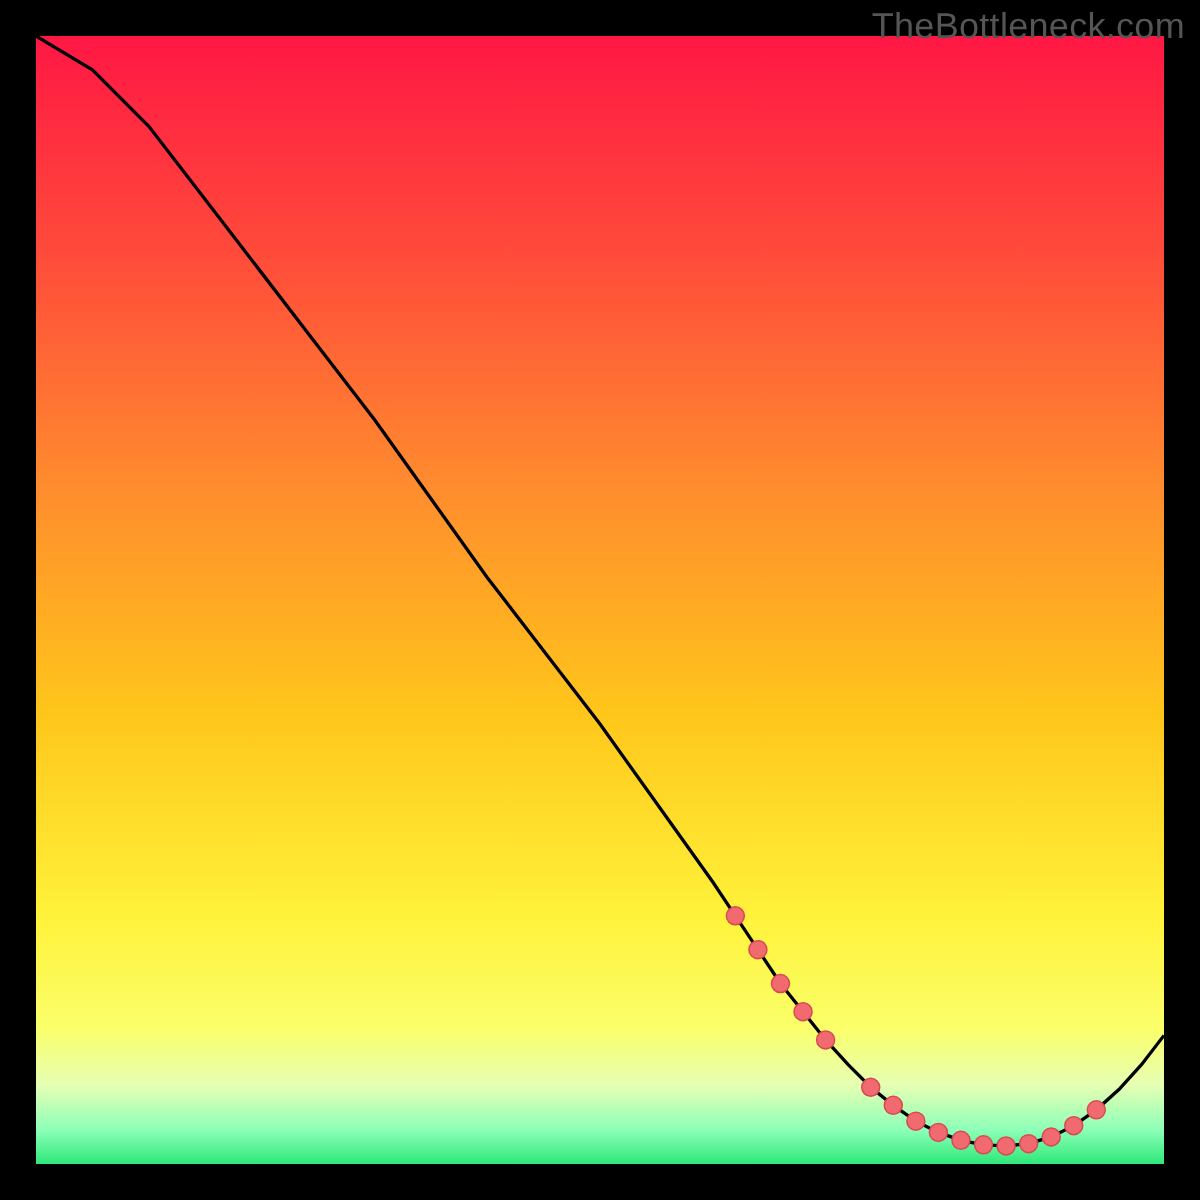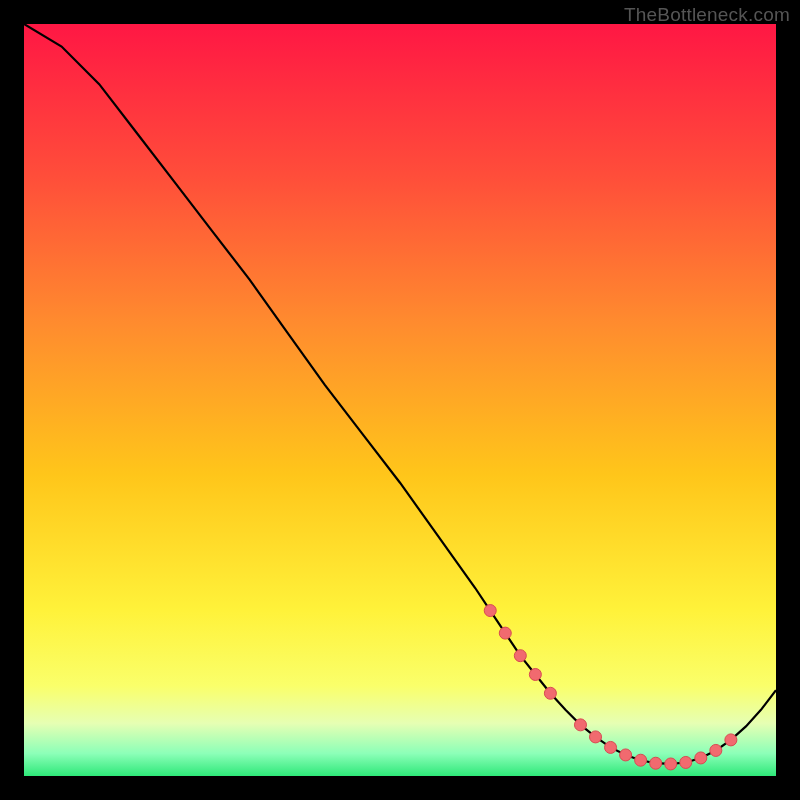--- a/index.html
+++ b/index.html
@@ -15,21 +15,21 @@
     position: relative;
     width: 800px;
     height: 800px;
     background: #000;
   }
   .watermark {
     position: absolute;
     top: 4px;
     right: 10px;
     color: #555;
-    font-size: 19px;
+    font-size: 24px;
     font-weight: 500;
     z-index: 10;
     letter-spacing: 0.2px;
   }
   .plot-area {
     position: absolute;
     left: 24px;
     top: 24px;
     width: 752px;
     height: 752px;

